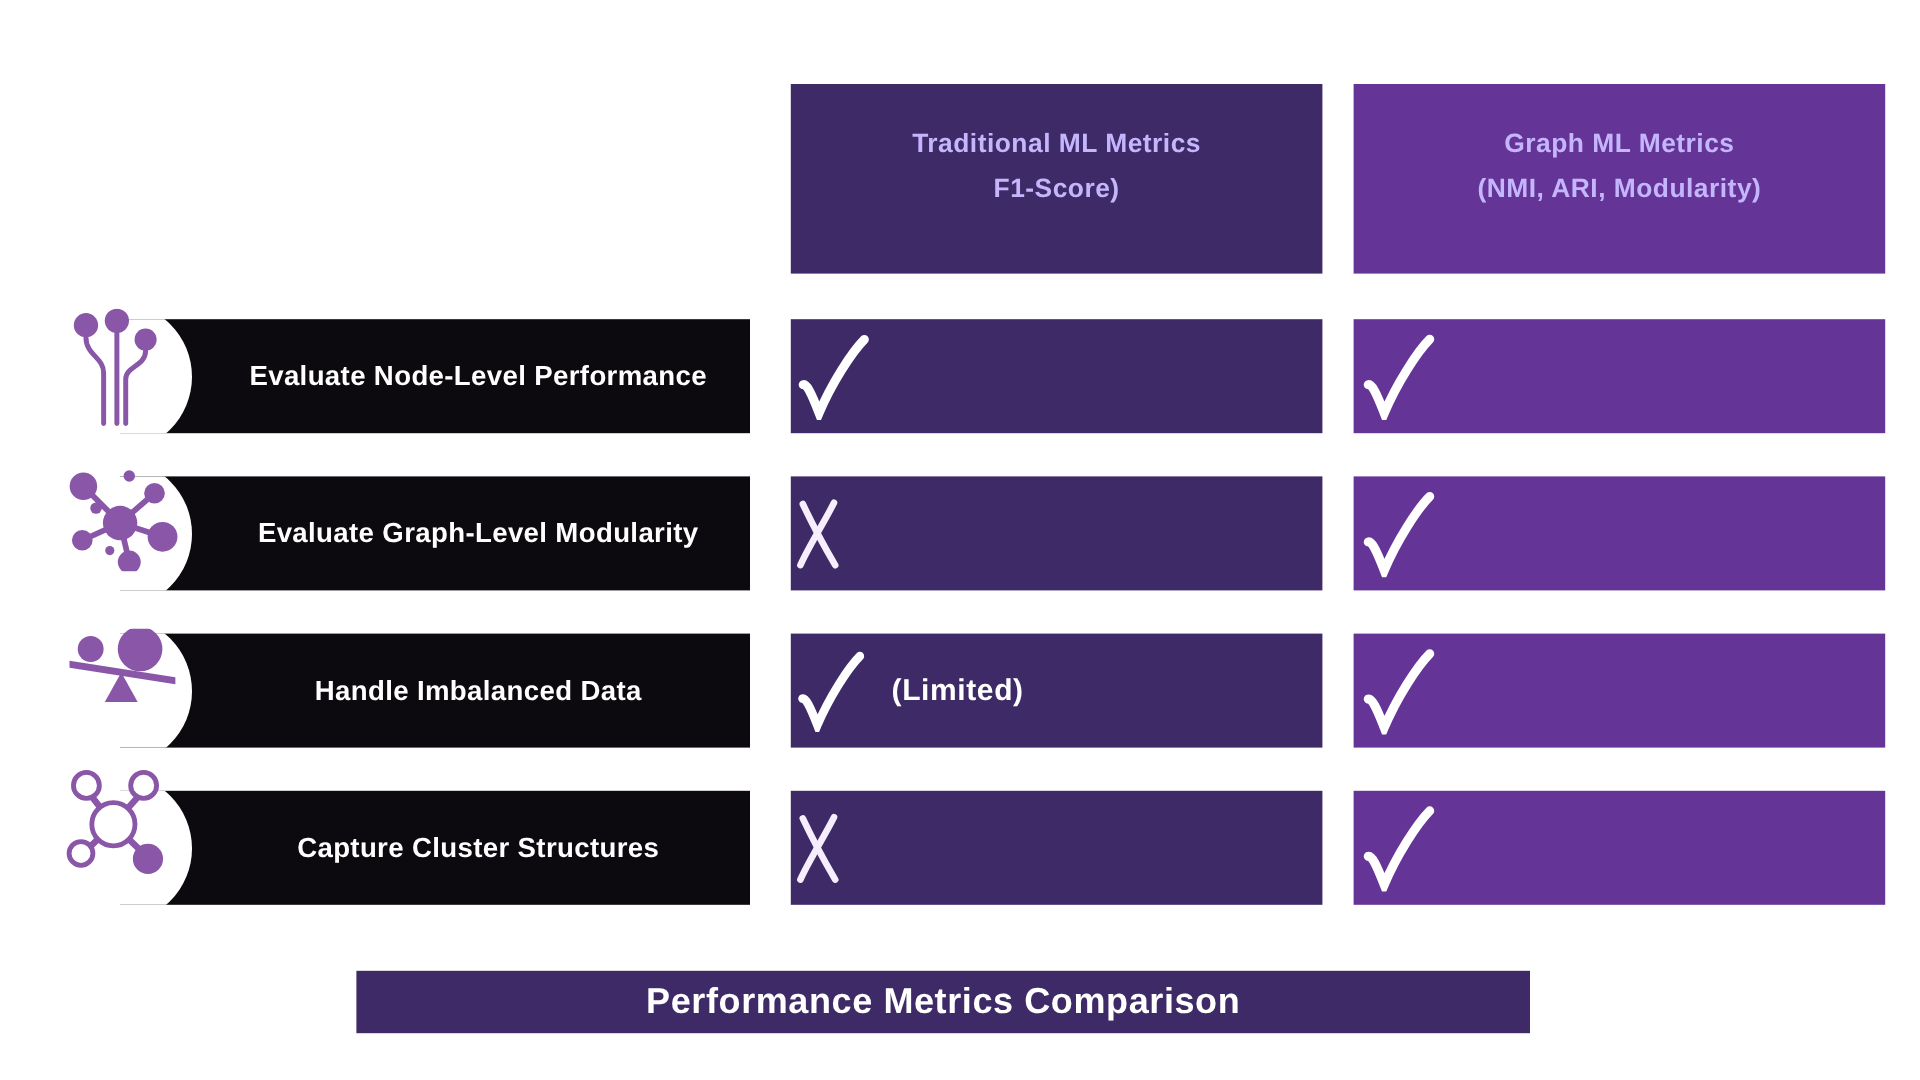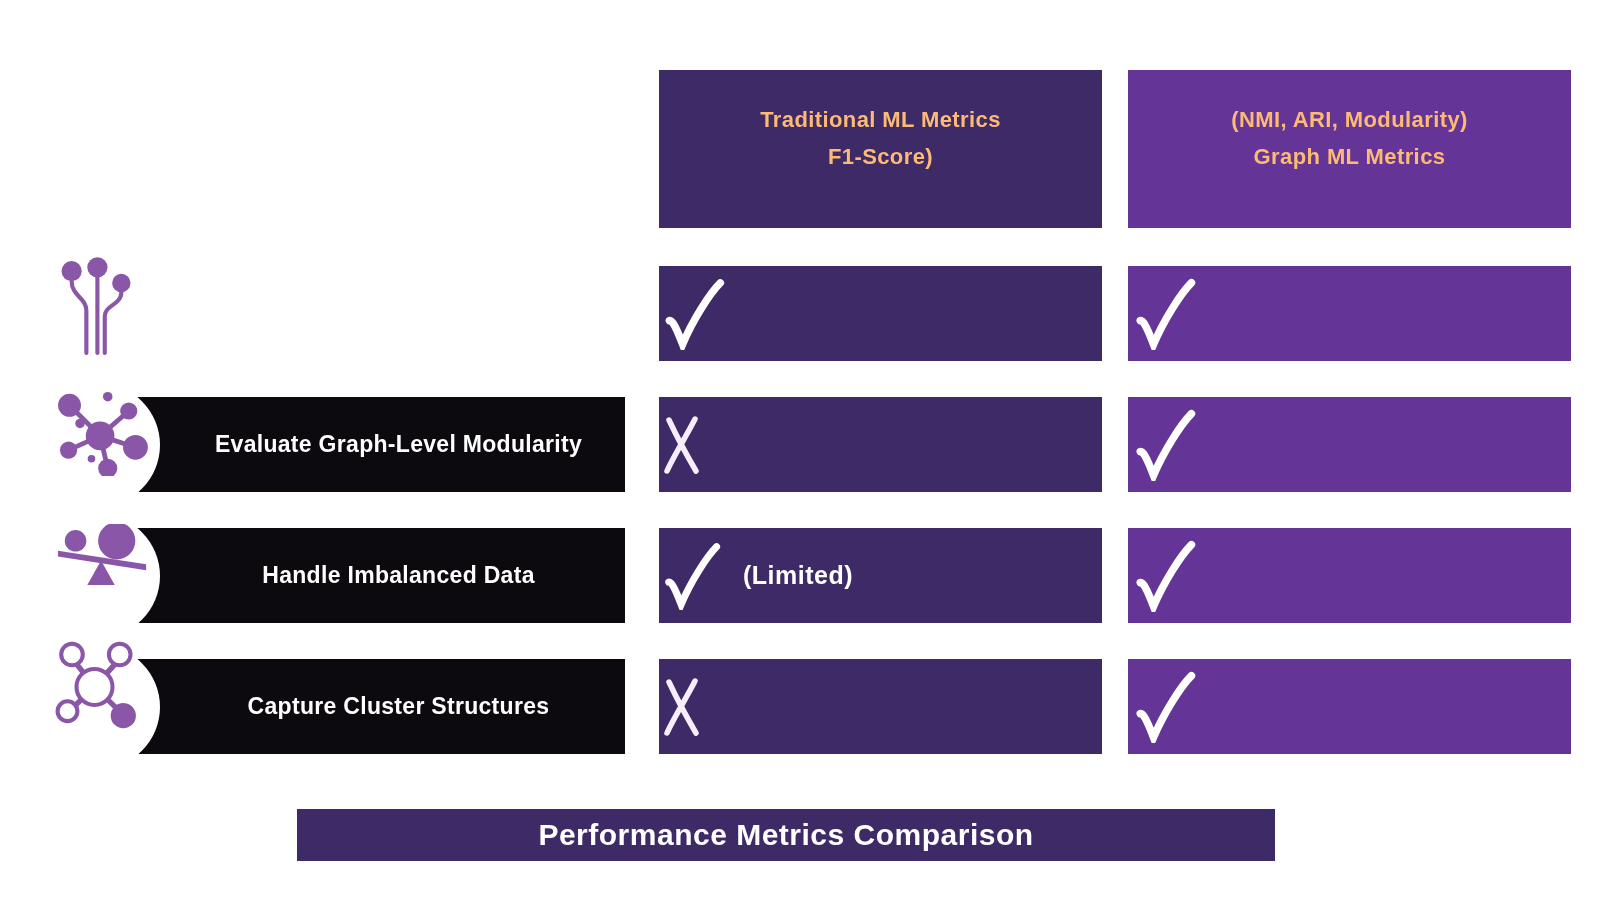--- a/index.html
+++ b/index.html
@@ -14,21 +14,21 @@
     background:#ffffff;
     font-family:"Liberation Sans", sans-serif;
     width:1600px;height:900px;
     overflow:hidden;
   }
   .canvas{position:relative;width:1600px;height:900px;background:#ffffff;}
 
   
   .header-cell{
     position:absolute;top:70px;width:443px;height:158px;
-    color:#fdba74;text-align:center;
+    color:#c4b5fd;text-align:center;
     display:flex;flex-direction:column;align-items:center;
     padding-top:31px;
     font-weight:bold;font-size:22px;letter-spacing:0.4px;line-height:37px;
   }
   .header-cell.dark{background:var(--dark-purple);}
   .header-cell.light{background:var(--light-purple);}
 
   
   .row-bar{
     position:absolute;left:100px;width:525px;height:95px;
@@ -76,24 +76,28 @@
 </head>
 <body>
 
 <div class="canvas">
 
   <div class="header-cell dark" style="left:659px;">
     <div>Traditional ML Metrics</div>
     <div>F1-Score)</div>
   </div>
   <div class="header-cell light" style="left:1128px;">
+    <div>Graph ML Metrics</div>
     <div>(NMI, ARI, Modularity)</div>
-    <div>Graph ML Metrics</div>
-  </div>
-
+  </div>
+
+  <div class="row-bar" style="top:266px;">
+    <div class="notch"></div>
+    <span class="row-label-text">Evaluate Node-Level Performance</span>
+  </div>
   <svg class="row-icon" style="left:56px;top:257px;" width="92" height="98" viewBox="0 0 100 106">
     <g stroke="var(--icon-purple)" stroke-width="4.5" fill="none" stroke-linecap="round">
       <path d="M17,26 C17,42 33,44 33,58 L33,104"></path>
       <path d="M45,22 L45,104"></path>
       <path d="M71,38 C71,52 53,52 53,64 L53,104"></path>
     </g>
     <g fill="var(--icon-purple)">
       <circle cx="17" cy="15" r="11"></circle>
       <circle cx="45" cy="11" r="11"></circle>
       <circle cx="71" cy="28" r="10"></circle>

